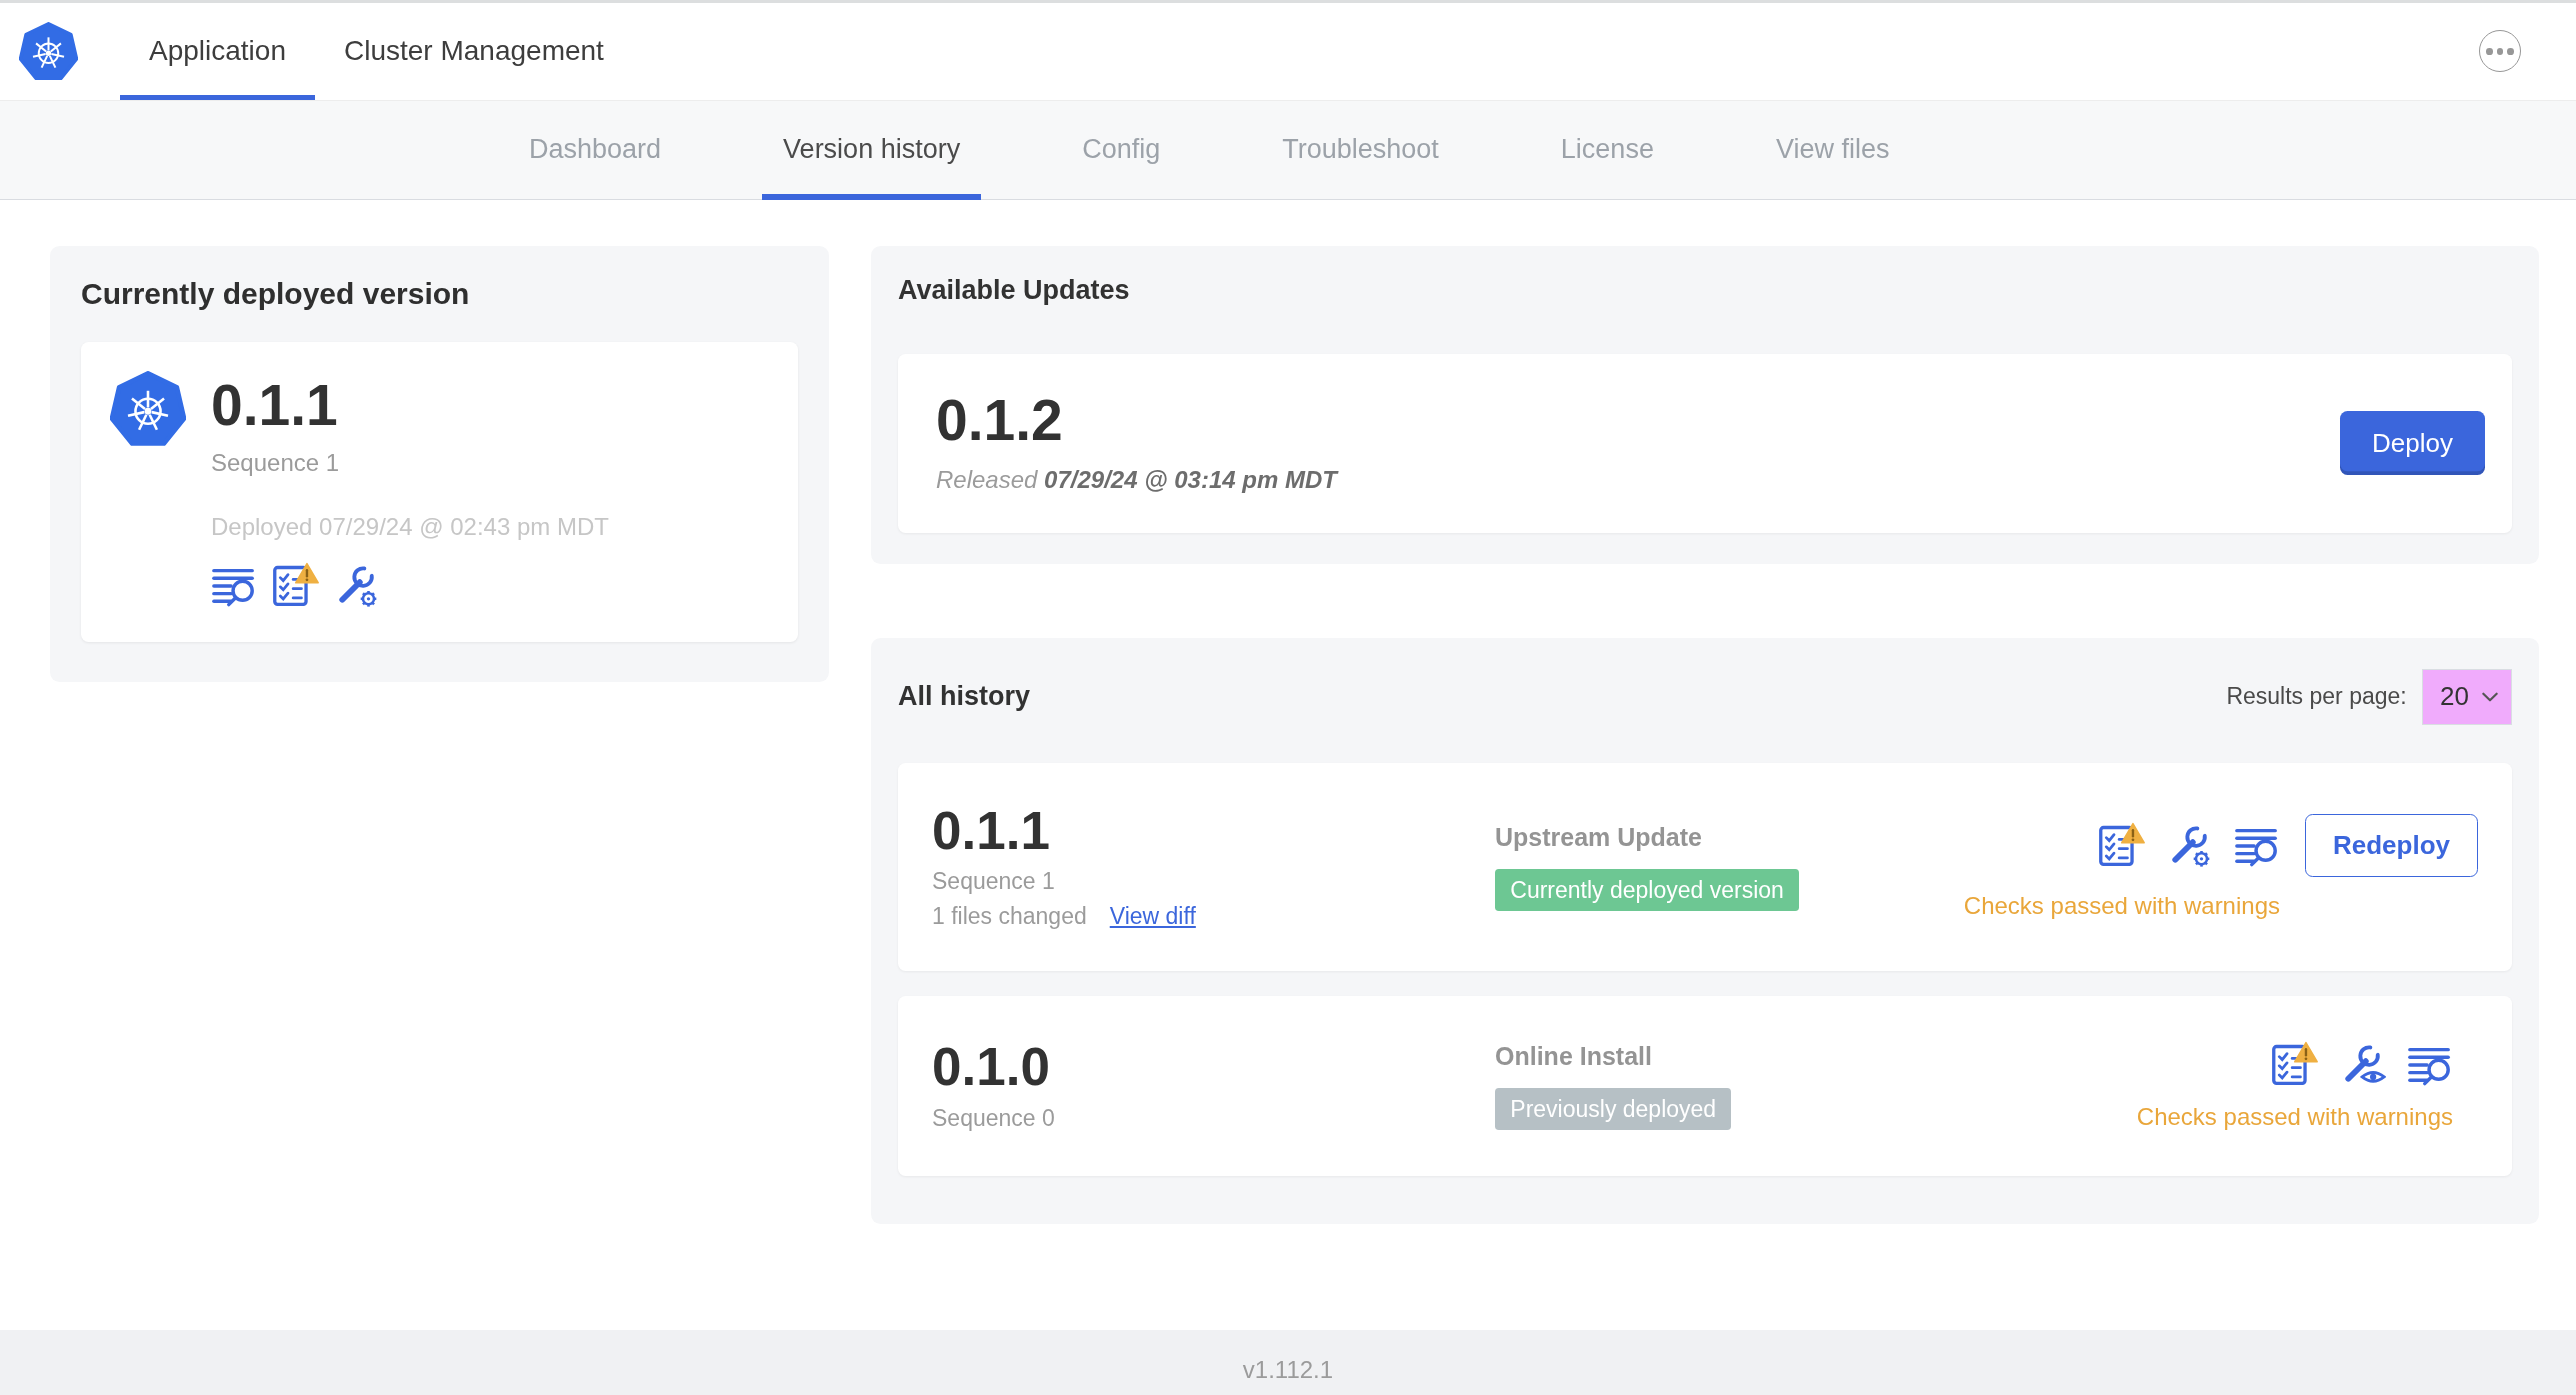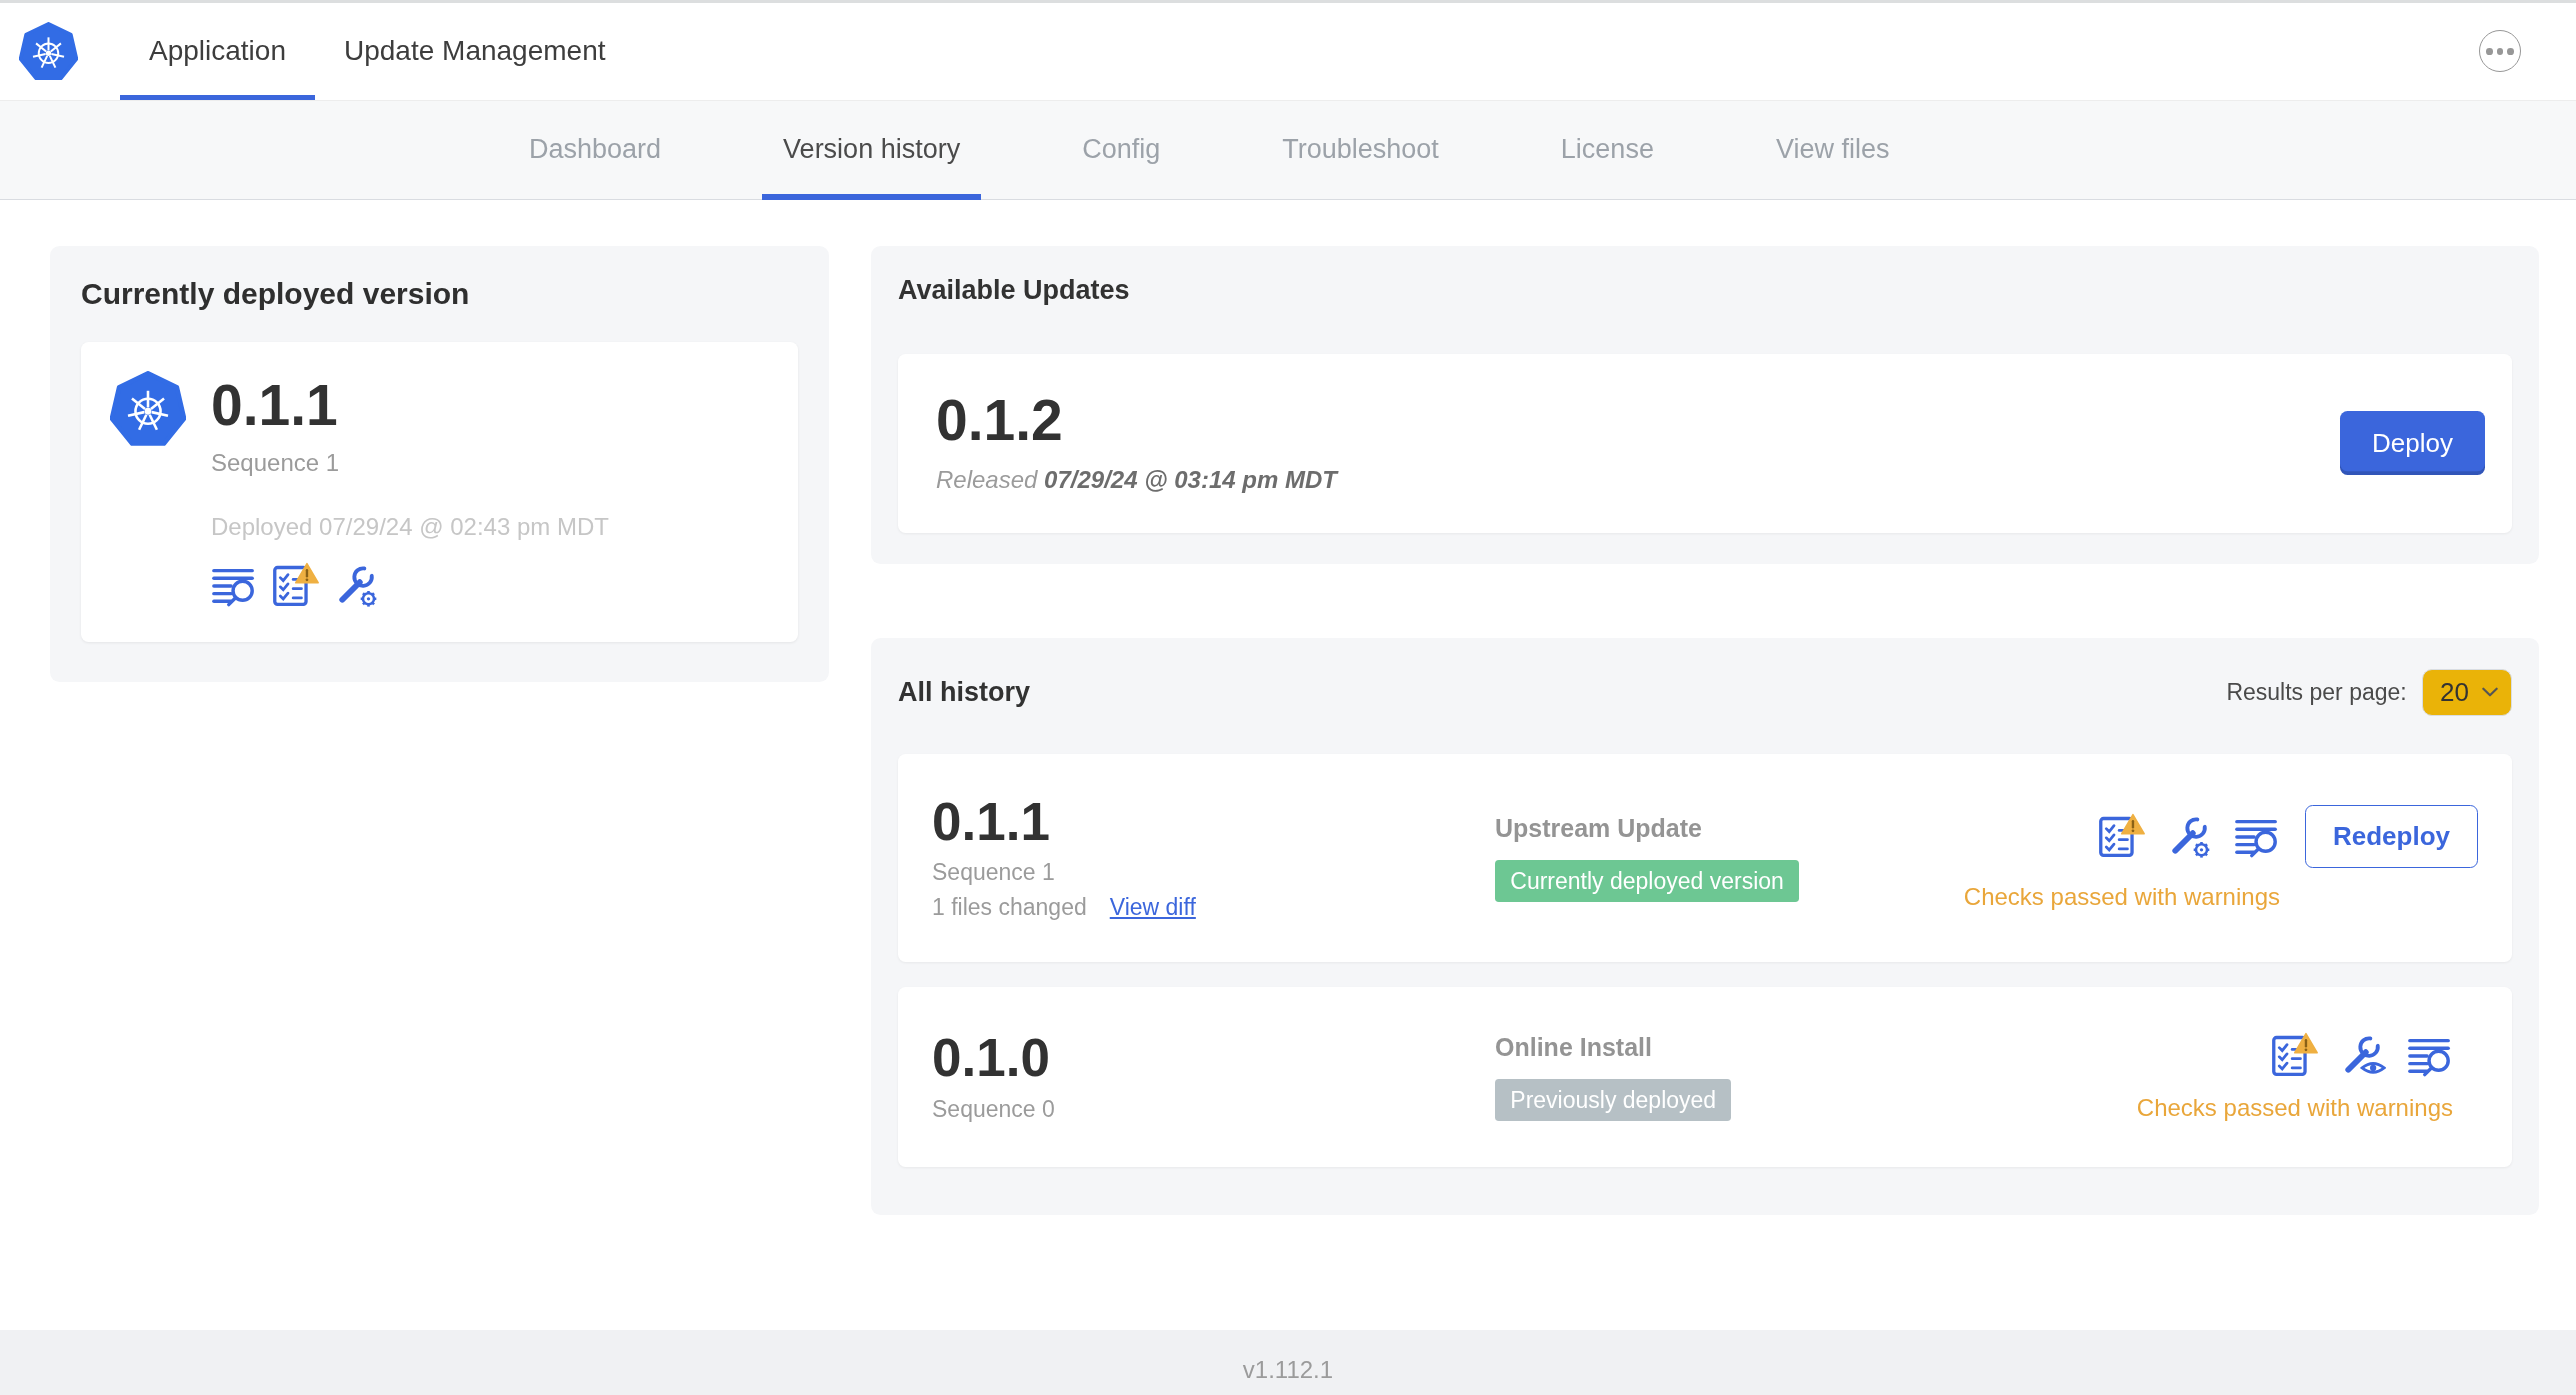--- a/index.html
+++ b/index.html
@@ -53,21 +53,21 @@
     display:flex; align-items:center; justify-content:space-between; padding:0 27px 0 38px; }
   .update-version { font-size:57px; font-weight:700; line-height:1; }
   .released-line { font-size:24px; color:#9b9b9b; margin-top:17px;font-style:italic; }
   .released-line .date { color:#6d6d6d; font-weight:700; }
   .deploy-btn { background:#3b66dc; color:#fff; font-size:26px; font-weight:400; border:none; border-radius:7.6px;
     width:145px; height:64px; box-shadow:inset 0 -3.8px 0 rgba(0,0,0,.16); cursor:pointer; font-family:inherit; }
 
   .allversions-card { margin-top:74px; padding:31px 27px 48px; }
   .av-header { display:flex; align-items:center; justify-content:space-between; }
   .rpp { display:flex; align-items:center; gap:15.3px; font-size:23px; color:#4a4a4a; }
-  .rpp-select { width:90px; height:47px; background:#eab308; border:1.9px solid #d9dde2; border-radius:10px;
+  .rpp-select { width:90px; height:56px; background:#f0abfc; border:1.9px solid #d9dde2; border-radius:0;
     display:flex; align-items:center; justify-content:space-between; padding:0 13.4px 0 17px; font-size:26px; color:#333; cursor:pointer; }
 
   .version-row { margin-top:38px; background:#fff; border-radius:7.6px; box-shadow:0 1px 2.9px rgba(0,0,0,.06);
     display:flex; align-items:center; padding:29px 34px; min-height:208px; }
   .version-row.second { margin-top:25px; min-height:180px; }
   .vr-col1 { width:563px; flex-shrink:0; }
   .vr-version { font-size:53px; font-weight:700; line-height:1; }
   .vr-seq { font-size:23px; color:#9b9b9b; margin-top:11.5px; }
   .vr-files { font-size:23px; color:#9b9b9b; margin-top:7.6px; display:flex; gap:23px; align-items:baseline; }
   .view-diff { color:#3b66dc; font-weight:500; text-decoration:underline; cursor:pointer; }
@@ -170,21 +170,21 @@
 <div class="top-strip"></div>
 
 <div class="header">
   <div class="brand">
     <svg class="k8s-logo" viewBox="0 0 62 62" width="59" height="59">
         <use href="#i-k8s"></use>
       </svg>
   </div>
   <div class="header-tabs">
     <div class="header-tab active">Application</div>
-    <div class="header-tab">Update Management</div>
+    <div class="header-tab">Cluster Management</div>
   </div>
   <div class="more-btn">
     <span class="dot"></span>
     <span class="dot"></span>
     <span class="dot"></span>
   </div>
 </div>
 
 <div class="subnav">
   <div class="subnav-tab">Dashboard</div>

